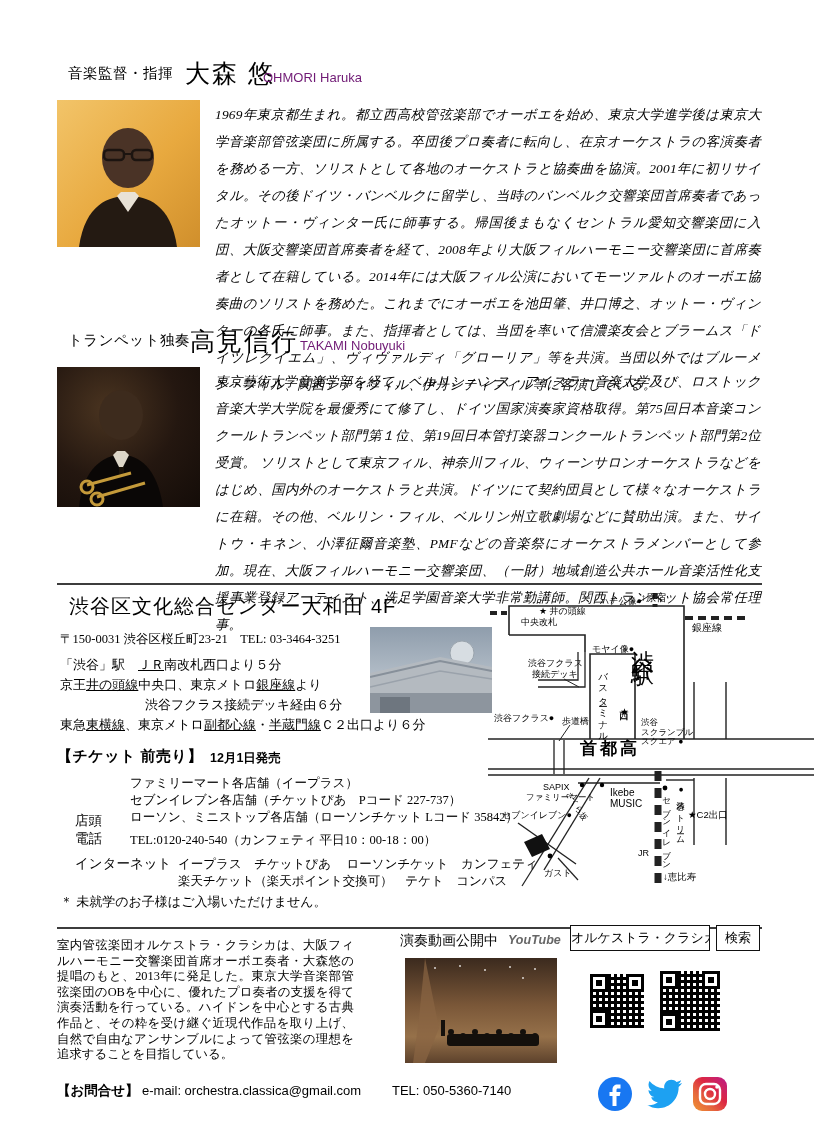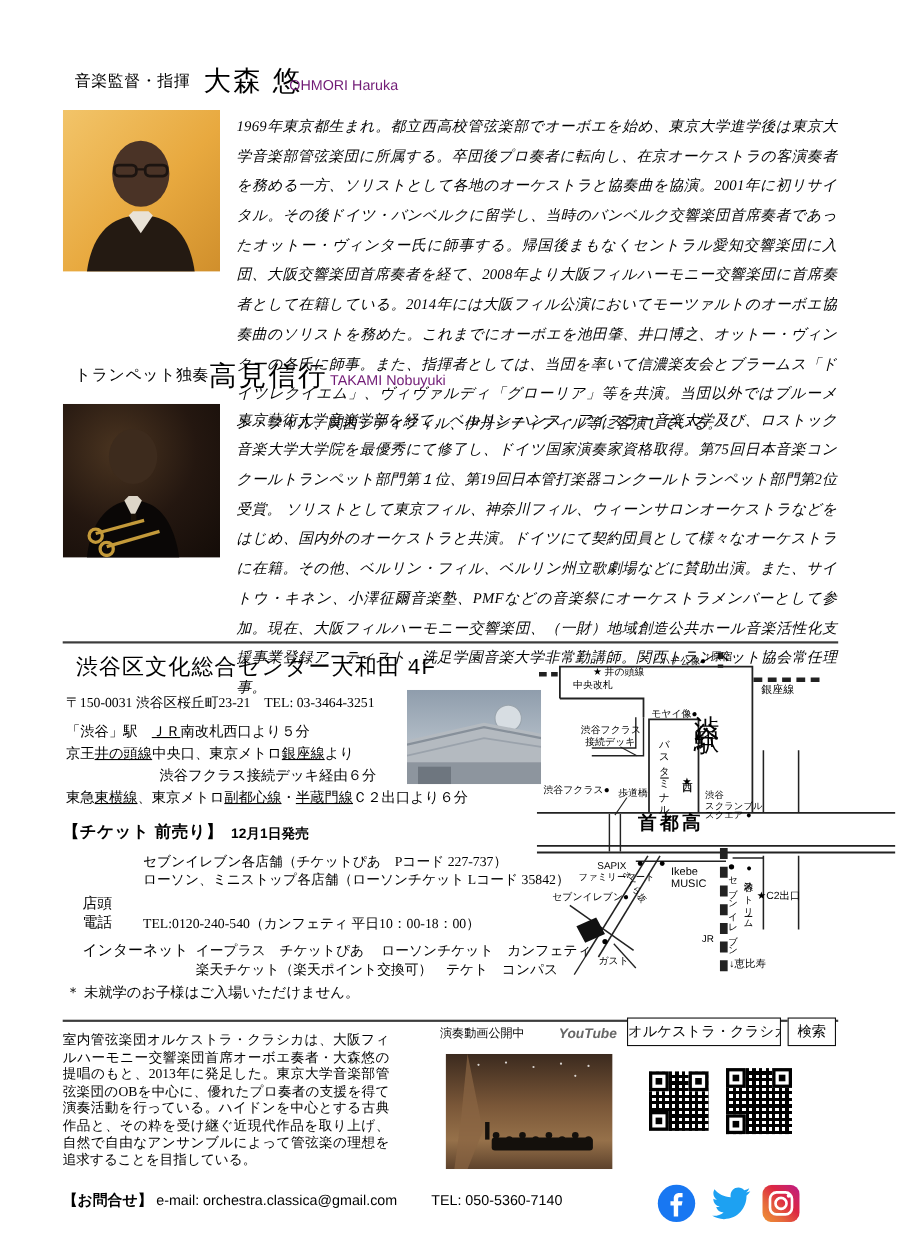--- a/index.html
+++ b/index.html
@@ -22,21 +22,21 @@
   .access{font-size:13px;line-height:20px;}
   .hr{height:2px;background:#3c3c3c;width:705px;left:57px;}
   
   .tk-head{font-size:15px;font-weight:bold;letter-spacing:.5px;}
   .tk-date{font-size:12.5px;font-weight:bold;}
   .tk-label{font-size:13.5px;}
   .tk-line{font-size:12.5px;line-height:17px;}
   .note{font-size:13px;}
   
   .about{width:297px;font-size:12.4px;line-height:15.6px;text-align:justify;}
-  .promo-label{font-size:11px;}
+  .promo-label{font-size:14px;}
   .yt{font-size:12.5px;color:#666;font-weight:bold;}
   .searchbox{
     border:1.6px solid #111;background:#fff;font-size:13px;text-align:center;
     font-family:"Liberation Sans","DejaVu Sans",sans-serif;padding:0;
   }
   .contact-label{font-size:13.5px;font-weight:bold;}
   .contact-val{font-size:13px;}
   
   #map{left:488px;top:592px;width:326px;height:336px;}
   #map svg{position:absolute;left:0;top:0;}
@@ -215,20 +215,21 @@
   <span class="ml mv" style="left:188px;top:192px;font-size:8.5px;">●渋谷ストリーム</span>
   <span class="ml" style="left:200px;top:218px;font-size:9.5px;">★C2出口</span>
   <span class="ml" style="left:175px;top:280px;font-size:9.5px;">↓恵比寿</span>
 </div>
 
 <div class="abs tk-head" style="left:57px;top:747px;">【チケット 前売り】</div>
 <div class="abs tk-date" style="left:210px;top:750px;">12月1日発売</div>
 
 <div class="abs tk-label" style="left:75px;top:812px;">店頭</div>
 <div class="abs tk-line serif" style="left:130px;top:775px;">
+  <div>ファミリーマート各店舗（イープラス）</div>
   <div>セブンイレブン各店舗（チケットぴあ　Pコード 227-737）</div>
   <div>ローソン、ミニストップ各店舗（ローソンチケット Lコード 35842）</div>
 </div>
 
 <div class="abs tk-label" style="left:75px;top:830px;">電話</div>
 <div class="abs tk-line serif" style="left:130px;top:832px;">TEL:0120-240-540（カンフェティ 平日10：00-18：00）</div>
 
 <div class="abs tk-label" style="left:75px;top:855px;">インターネット</div>
 <div class="abs tk-line serif" style="left:178px;top:856px;">
   <div>イープラス　チケットぴあ　 ローソンチケット　カンフェティ</div>

